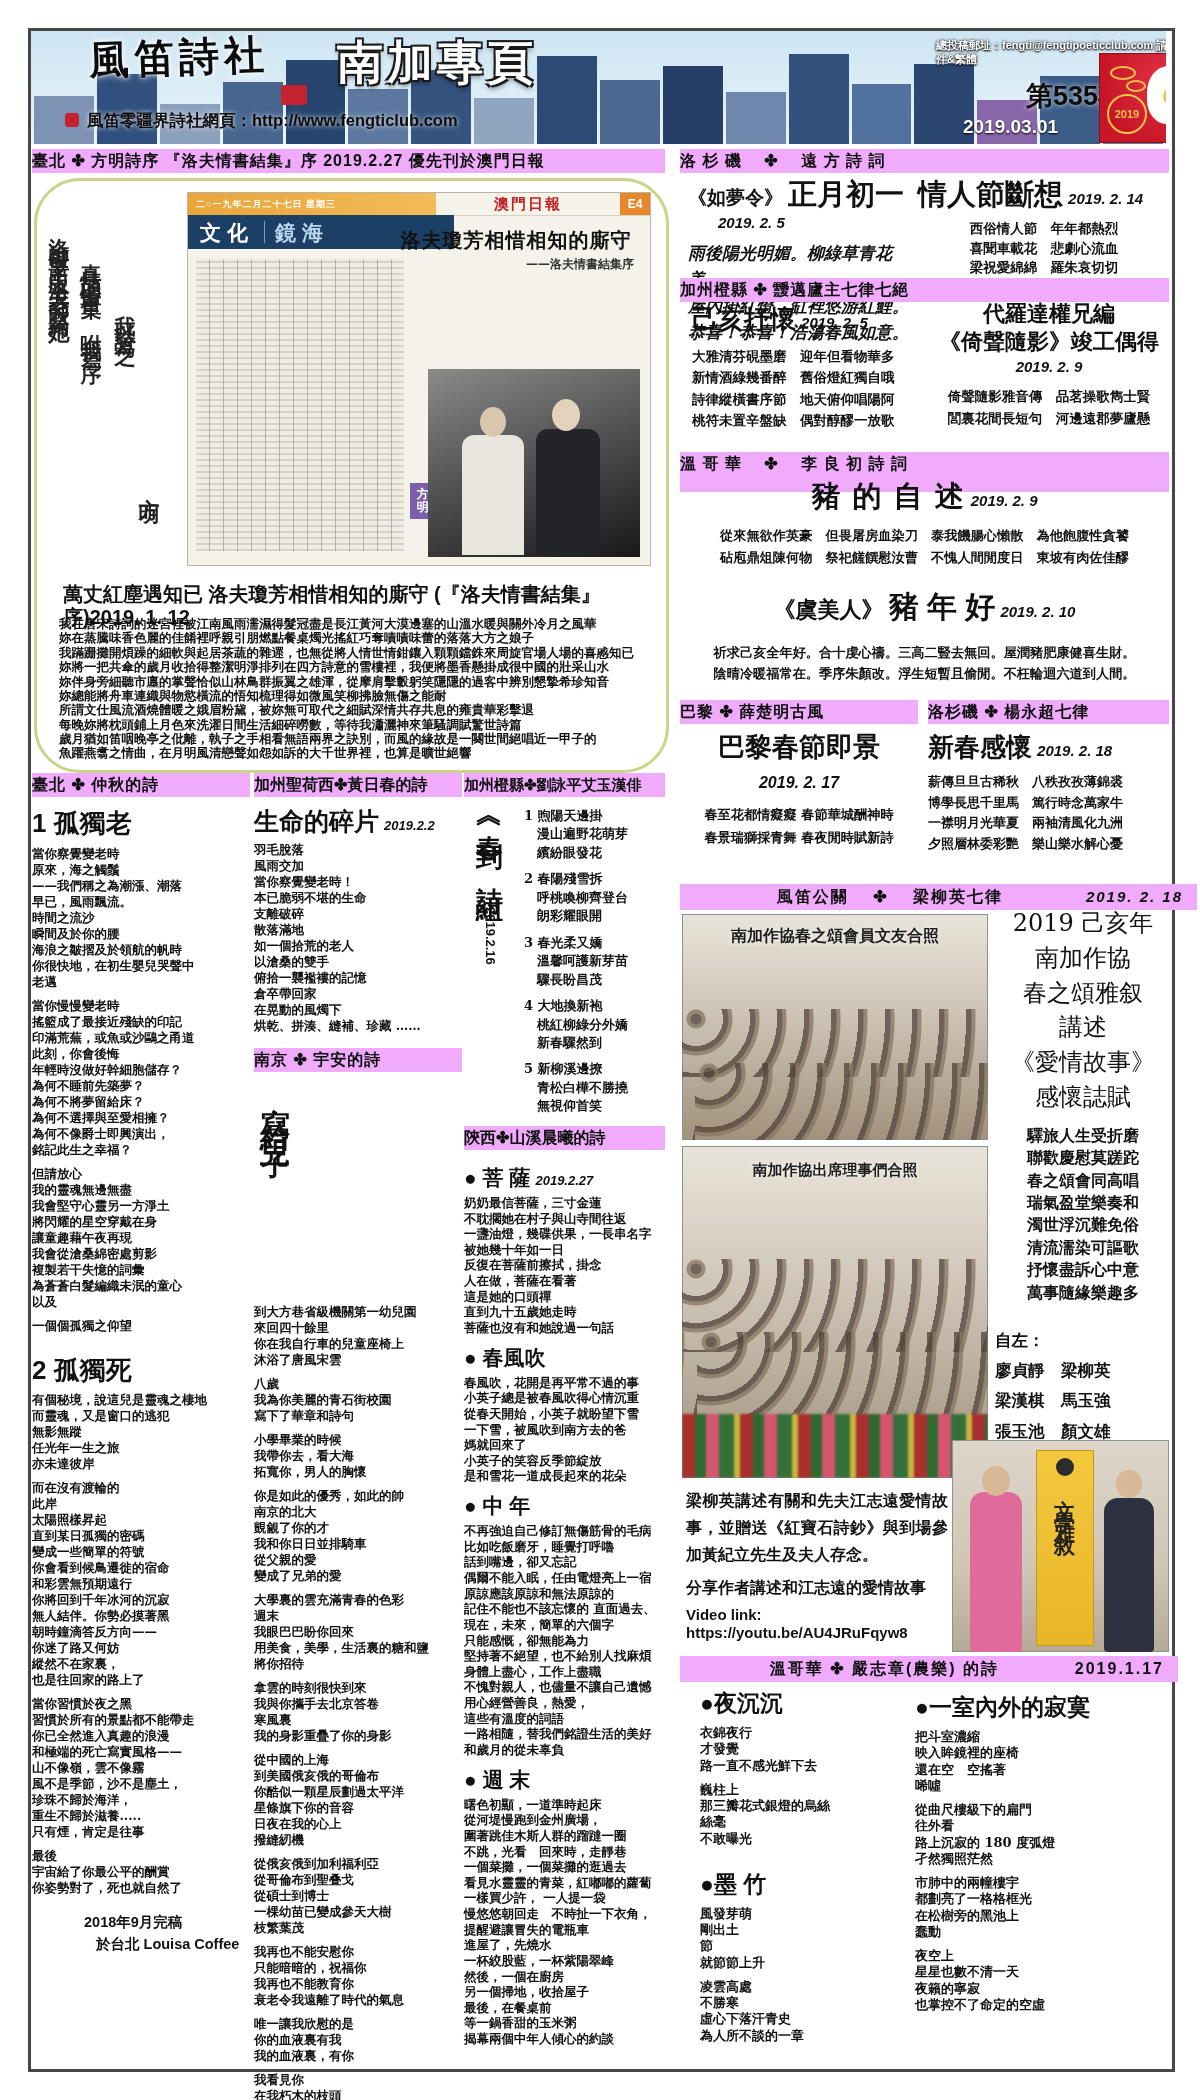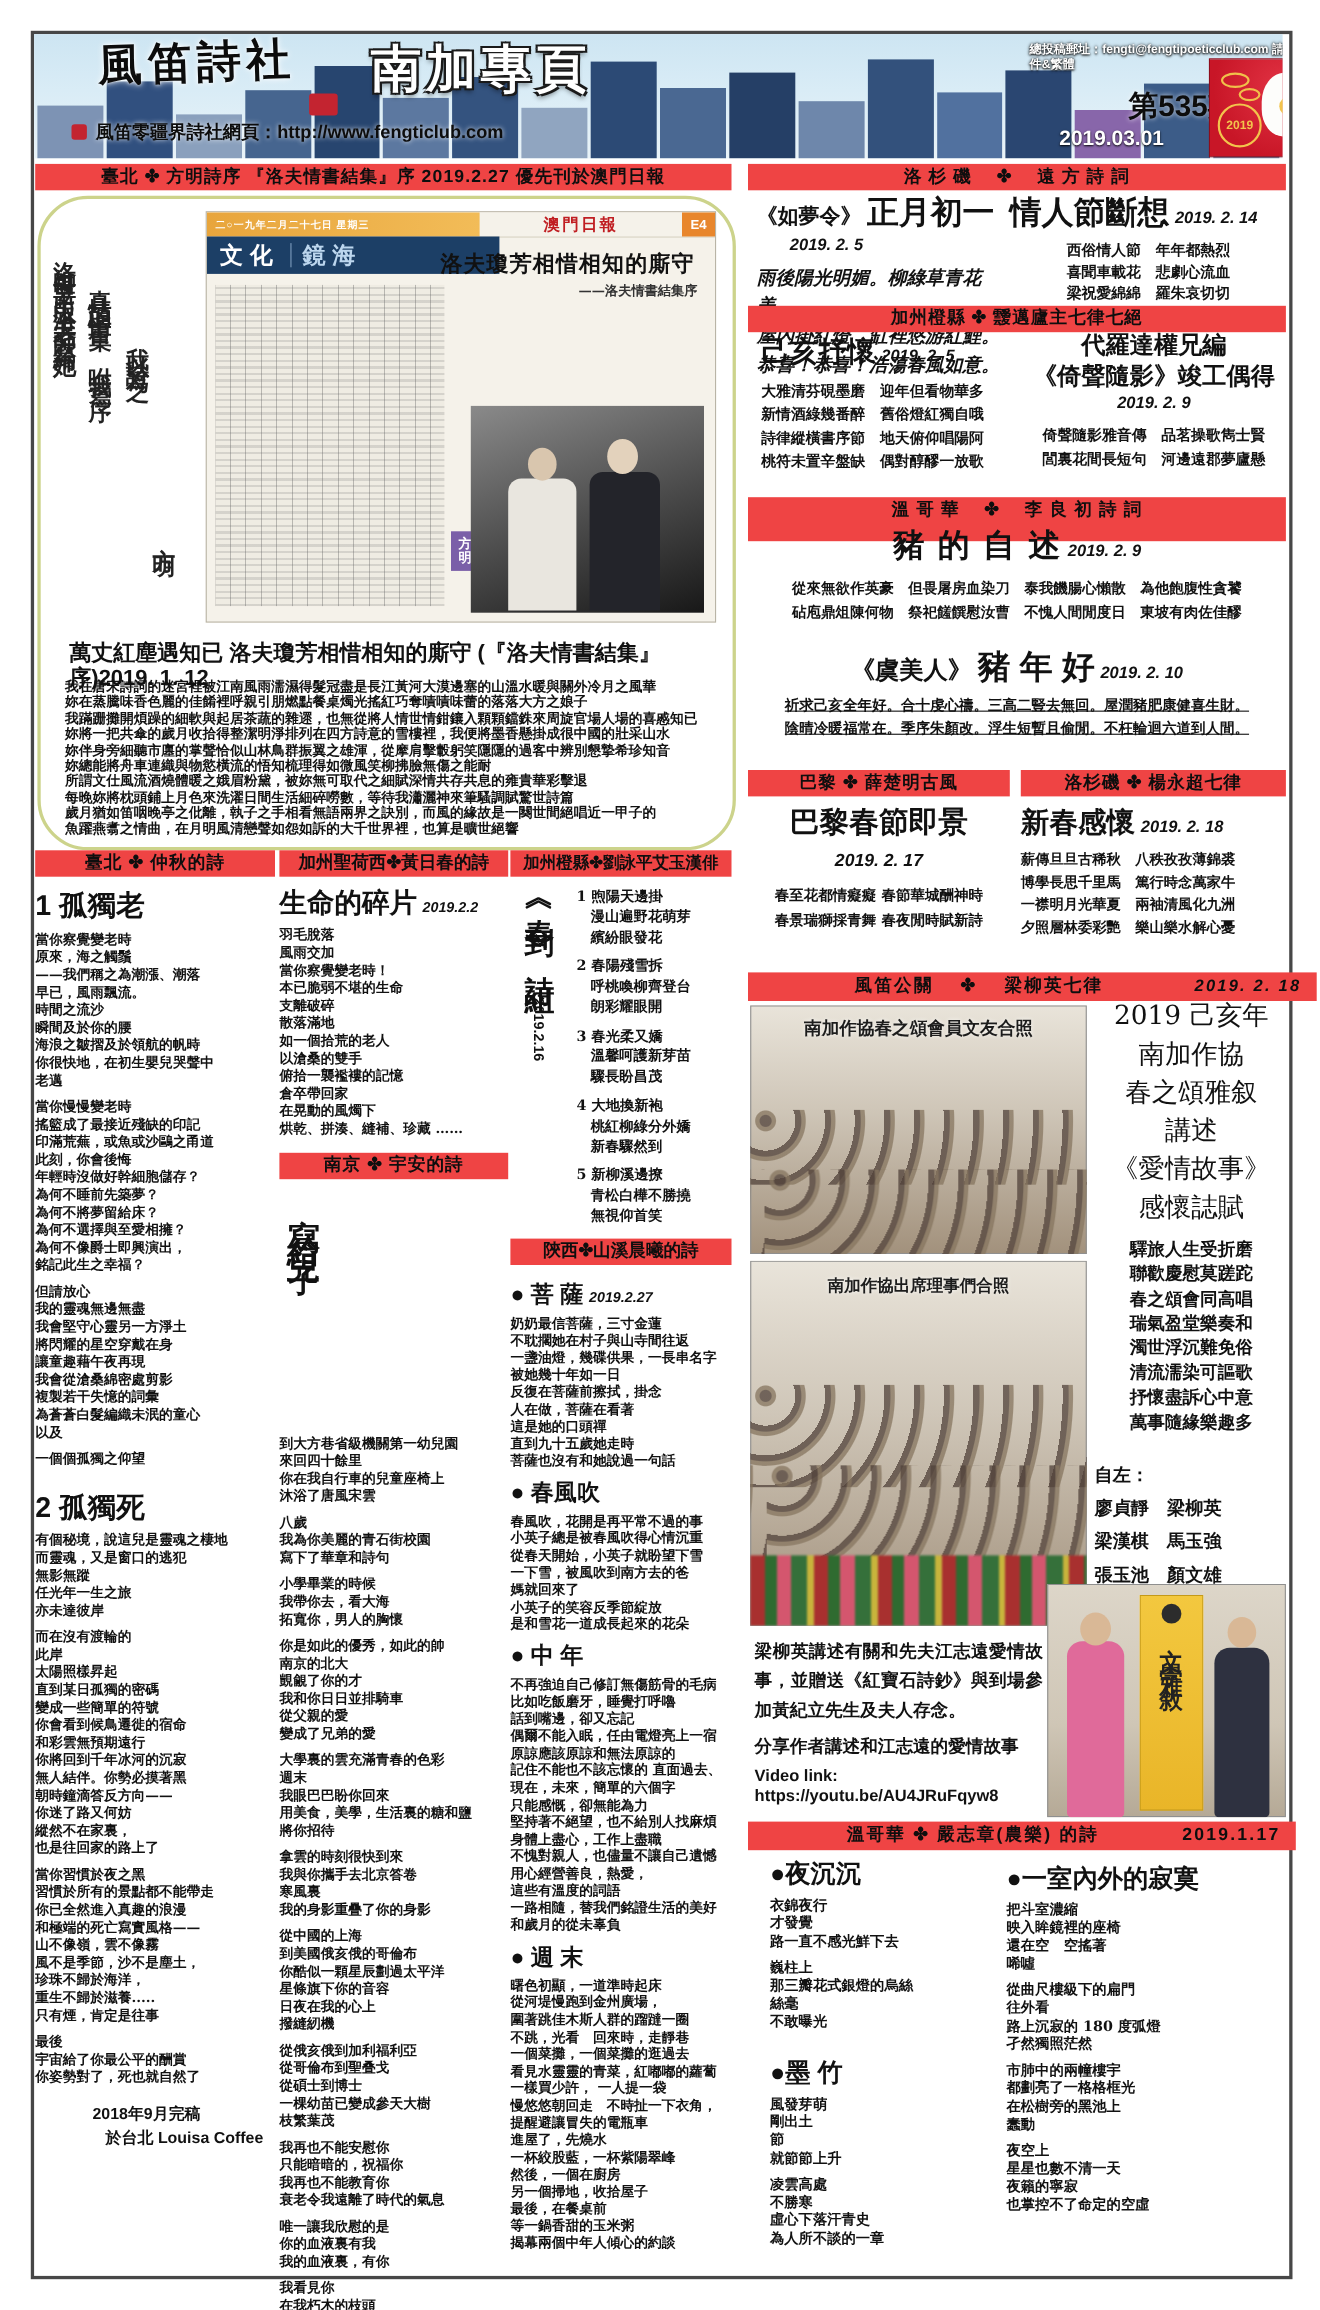--- a/index.html
+++ b/index.html
@@ -26,22 +26,22 @@
   .mh-web{position:absolute;left:56px;top:81px;font:bold 16.5px/1 "Liberation Sans",sans-serif;color:#0d0d0d;
         text-shadow:0 0 5px rgba(255,255,255,.9);}
   .card{position:absolute;left:1068px;top:22px;width:98px;height:88px;border:1px solid #8e0d1b;
         background:radial-gradient(circle at 68% 30%,#e23344 0%,#c81627 70%);}
   .card .ring{position:absolute;left:7px;bottom:8px;width:36px;height:36px;border:2px solid #f2c44c;border-radius:50%;
         color:#f2c44c;font:bold 11px/36px "Liberation Sans",sans-serif;text-align:center;}
   .card .pig{position:absolute;right:5px;top:12px;width:46px;height:58px;background:#fdfdfb;border-radius:46% 46% 42% 42%;}
   .card .coin{position:absolute;right:18px;top:34px;width:17px;height:17px;border-radius:50%;background:#f2c44c;}
   .card .cl{position:absolute;border:2px solid #f0c04a;border-radius:50%;}
   
-  .bar{background:#ef4444;color:#0e0e0e;font:bold 16px/24px "Liberation Sans",sans-serif;
-       text-align:center;letter-spacing:1px;white-space:nowrap;overflow:hidden;}
+  .bar{background:#f0abfc;color:#0e0e0e;font:bold 16px/24px "Liberation Sans",sans-serif;
+       text-align:left;letter-spacing:1px;white-space:nowrap;overflow:hidden;}
   .bar.flex{display:flex;justify-content:space-between;padding:0 14px;letter-spacing:2px;}
   
   .ibox{position:absolute;left:34px;top:178px;width:629px;height:589px;border:3px solid #ccd38b;border-radius:46px;}
   .vu{writing-mode:vertical-rl;text-orientation:upright;}
   .vcol{font:bold 21px/1 "DejaVu Serif",serif;letter-spacing:7px;color:#222;}
   .clip{position:absolute;left:150px;top:11px;width:462px;height:372px;background:#f5f2ea;border:1px solid #b9b4a6;overflow:hidden;}
   .clip-banner{height:22px;display:flex;align-items:center;background:#f5f2ea;border-bottom:1px solid #d8d2c2;}
   .clip-banner .strip{flex:0 0 52%;height:100%;background:linear-gradient(90deg,#e8a53c,#f2bc58);
         color:#fff;font:bold 9px/22px "Liberation Sans",sans-serif;padding-left:8px;letter-spacing:1px;}
   .clip-banner .paper{flex:1;text-align:center;color:#c01e22;font:bold 15px/22px "DejaVu Serif",serif;letter-spacing:2px;}
@@ -509,21 +509,21 @@
         <div>砧庖鼎俎陳何物　祭祀饈饌慰汝曹　不愧人間閒度日　東坡有肉佐佳醪</div>
       </div>
   </div>
 
   <div class="abs center" style="left:680px;top:592px;width:489px;">
     <div>
       <span style="font:bold 22px/1 'Liberation Sans',sans-serif;">《虞美人》</span>
       <span style="font:bold 30px/1 'Liberation Sans',sans-serif;">豬 年 好</span>
       <span class="pdate" style="font-size:15px;">2019. 2. 10</span>
     </div>
-    <div class="lines" style="margin-top:9px;font:600 13.2px/1.6 'DejaVu Serif',serif;text-decoration:underline;">
+    <div class="lines" style="margin-top:20px;font:600 13.2px/1.6 'DejaVu Serif',serif;">
         <div>祈求己亥全年好。合十虔心禱。三高二豎去無回。屋潤豬肥康健喜生財。</div>
         <div>陰晴冷暖福常在。季序朱顏改。浮生短暫且偷閒。不枉輪迴六道到人間。</div>
       </div>
   </div>
 
   <div class="abs bar" style="left:680px;top:700px;width:238px;height:24px;">巴黎 ✤ 薛楚明古風</div>
   <div class="abs bar" style="left:928px;top:700px;width:241px;height:24px;">洛杉磯 ✤ 楊永超七律</div>
 
   <div class="abs center" style="left:680px;top:734px;width:238px;">
     <div style="font:bold 27px/1 'Liberation Sans',sans-serif;">巴黎春節即景</div>

